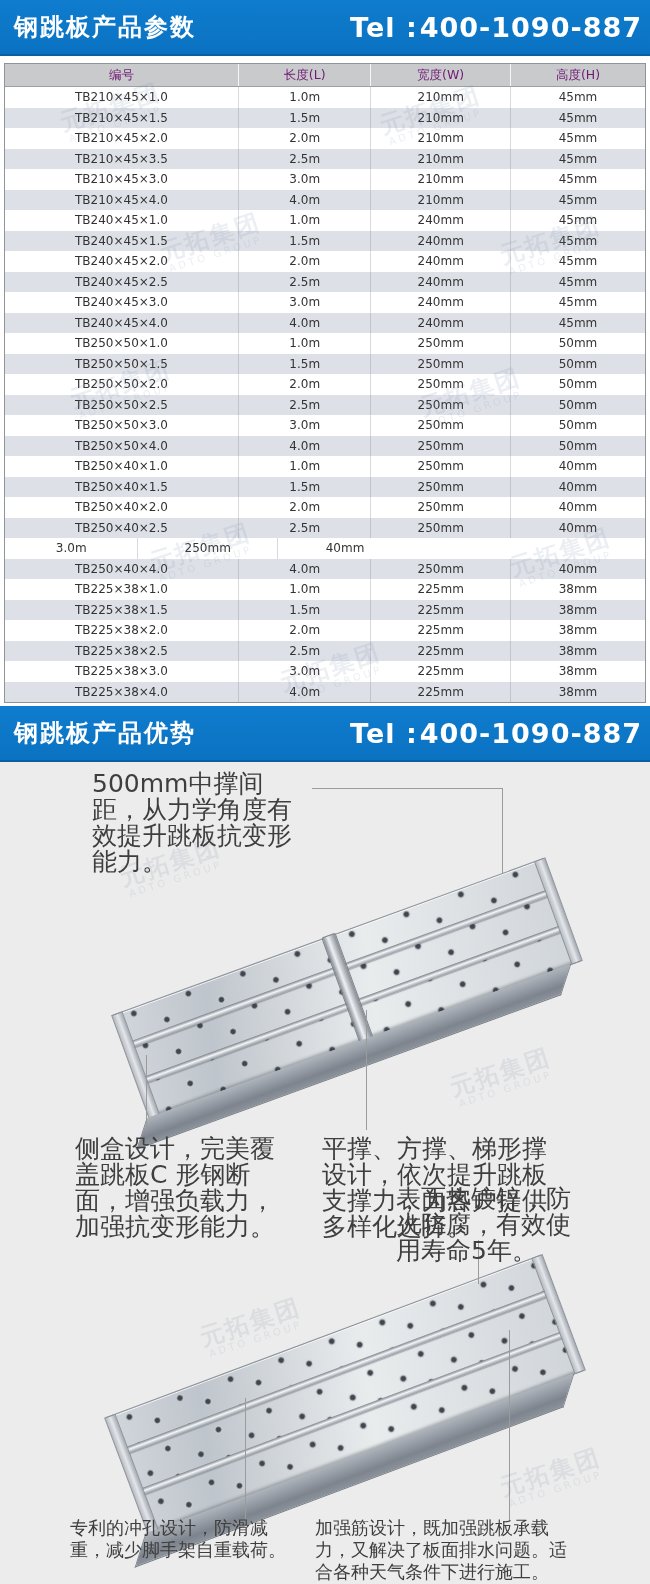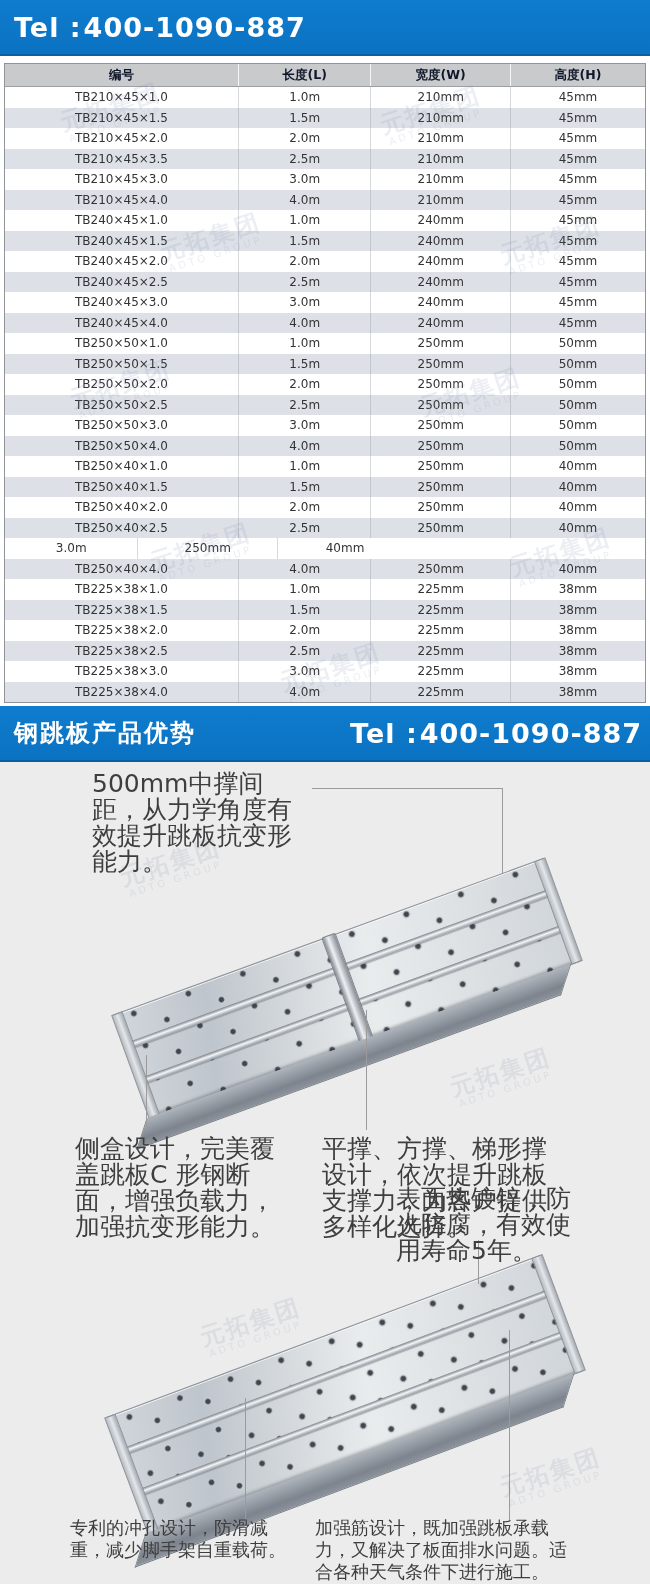--- a/index.html
+++ b/index.html
@@ -27,21 +27,21 @@
   }
   .t-head-row {
     display:flex; height:22px; background:#c9cacc; border-bottom:1px solid #9aa0a6;
   }
   .t-row { display:flex; height:20.5px; }
   .t-row:nth-child(even) { background:#dde1e7; }
   .t-cell {
     box-sizing:border-box; display:flex; align-items:center; justify-content:center;
     font-size:12px; color:#333333; overflow:hidden; white-space:nowrap;
   }
-  .t-cell.th { font-weight:bold; font-size:12.5px; color:#0f172a; }
+  .t-cell.th { font-weight:normal; font-size:12.5px; color:#701a75; }
   .c0 { width:36.4%; } .c1 { width:20.7%; } .c2 { width:21.8%; } .c3 { width:21.1%; }
   .t-cell + .t-cell { border-left:1px solid rgba(140,146,154,0.35); }
   .t-head-row .t-cell + .t-cell { border-left:1px solid rgba(255,255,255,0.85); }
   
   .adv { position:absolute; left:0; top:762px; width:650px; height:822px; background:#ececec; }
   .note { position:absolute; font-size:25px; line-height:26px; color:#3e3e3e; z-index:5; }
   .note.small { font-size:18px; line-height:22px; }
   #note-mid      { left:92px;  top:9px;   width:218px; }
   #note-sidebox  { left:75px;  top:374px; width:218px; }
   #note-supports { left:322px; top:374px; width:234px; }
@@ -108,20 +108,21 @@
   }
   .wm .wm-cn { display:block; font-size:24px; font-weight:bold; letter-spacing:2px; }
   .wm .wm-en { display:block; font-size:10px; letter-spacing:3px; }
 </style>
 </head>
 <body>
 
 <div class="page">
 
   <header class="band" id="band1">
+    <div class="band-title">钢跳板产品参数</div>
     <div class="band-tel">
       <span class="tel-label">Tel :</span><span>400-1090-887</span>
     </div>
   </header>
 
   <div class="spec-table">
     <div class="t-head-row">
       <div class="t-cell th c0">编号</div>
       <div class="t-cell th c1">长度(L)</div>
       <div class="t-cell th c2">宽度(W)</div>

